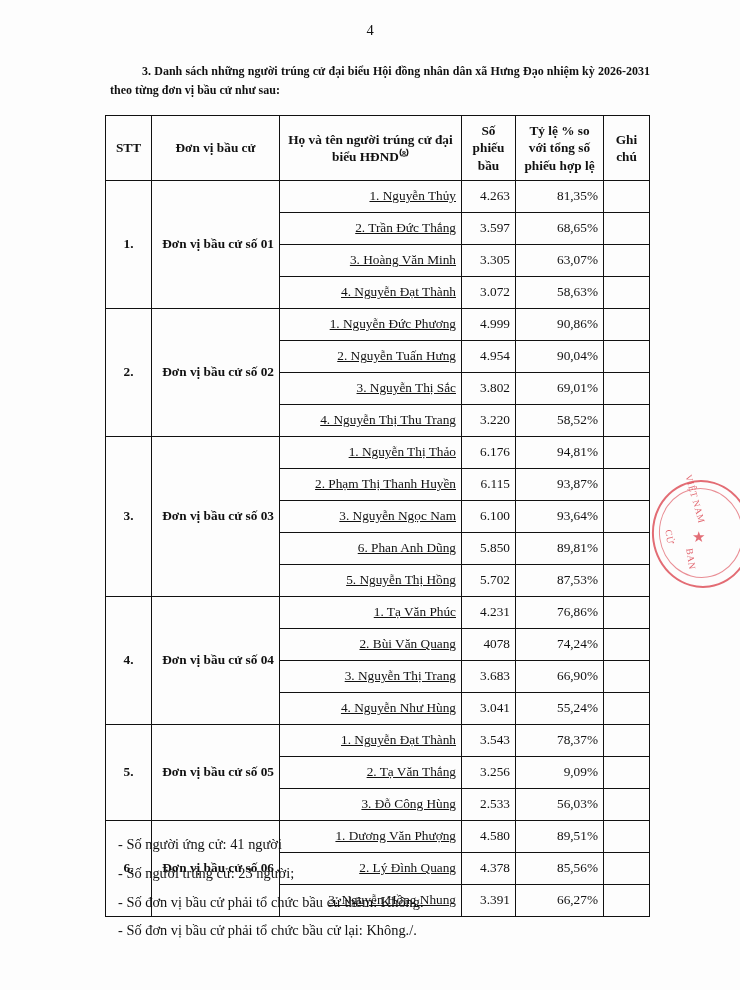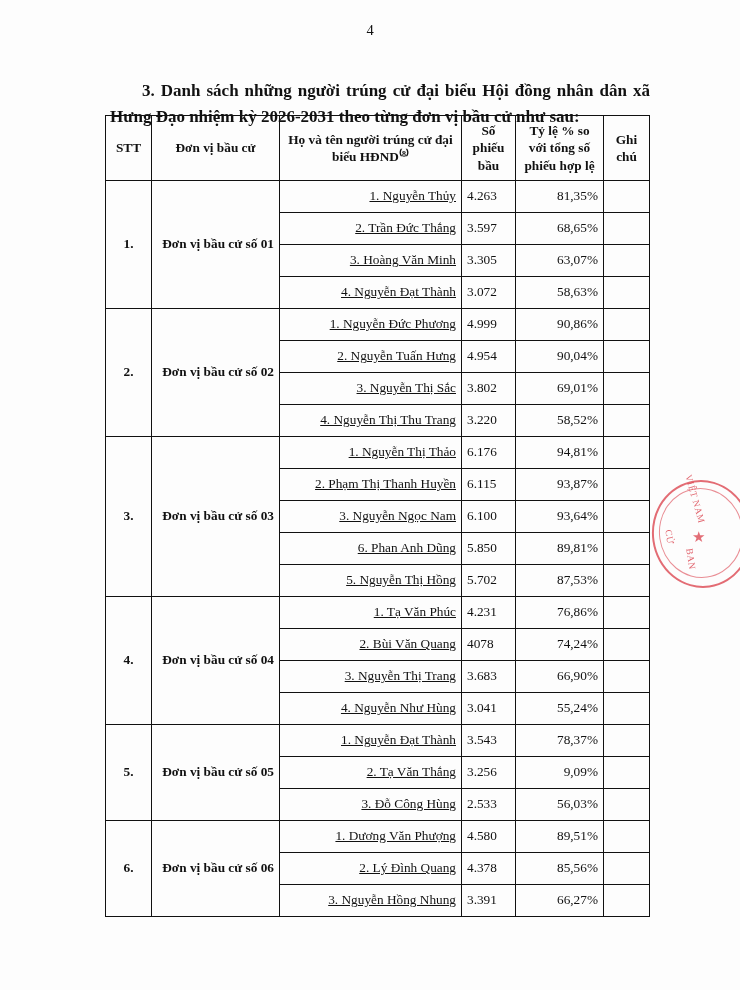--- a/index.html
+++ b/index.html
@@ -27,26 +27,25 @@
     width: 100%;
     text-align: center;
     font-size: 14.5px;
     font-family: "Liberation Serif", serif;
   }
   .heading {
     position: absolute;
     top: 62px;
     left: 110px;
     width: 540px;
-    font-size: 17px;
+    font-size: 12px;
     font-weight: bold;
     line-height: 1.55;
     text-align: justify;
     text-indent: 32px;
-    margin-top: 16px;
   }
   table.results {
     position: absolute;
     top: 115px;
     left: 105px;
     border-collapse: collapse;
     width: 528px;
     table-layout: fixed;
   }
   table.results td, table.results th {
@@ -78,21 +77,21 @@
     text-align: right;
     font-weight: bold;
     font-size: 13.3px;
   }
   td.name {
     text-align: right;
     padding-left: 9px;
     text-decoration: underline;
   }
   td.votes {
-    text-align: left;
+    text-align: right;
   }
   td.pct {
     text-align: right;
   }
   td.note { }
   tr.datarow td { height: 25px; }
 
   .notes {
     position: absolute;
     left: 118px;
@@ -328,20 +327,26 @@
         </tr>
         <tr class="datarow">
           <td class="name">3. Nguyễn Hồng Nhung</td>
           <td class="votes">3.391</td>
           <td class="pct">66,27%</td>
           <td class="note"></td>
         </tr>
       </tbody>
   </table>
 
+  <div class="notes">
+    <div>- Số người ứng cử: 41 người</div>
+    <div>- Số người trúng cử: 23 người;</div>
+    <div>- Số đơn vị bầu cử phải tổ chức bầu cử thêm: Không.</div>
+    <div>- Số đơn vị bầu cử phải tổ chức bầu cử lại: Không./.</div>
+  </div>
 
   <div class="seal">
     <div class="ring"></div>
     <div class="ring2"></div>
     <div class="star">★</div>
     <div class="t1">VIỆT NAM</div>
     <div class="t2">CỬ</div>
     <div class="t3">BAN</div>
   </div>
 

